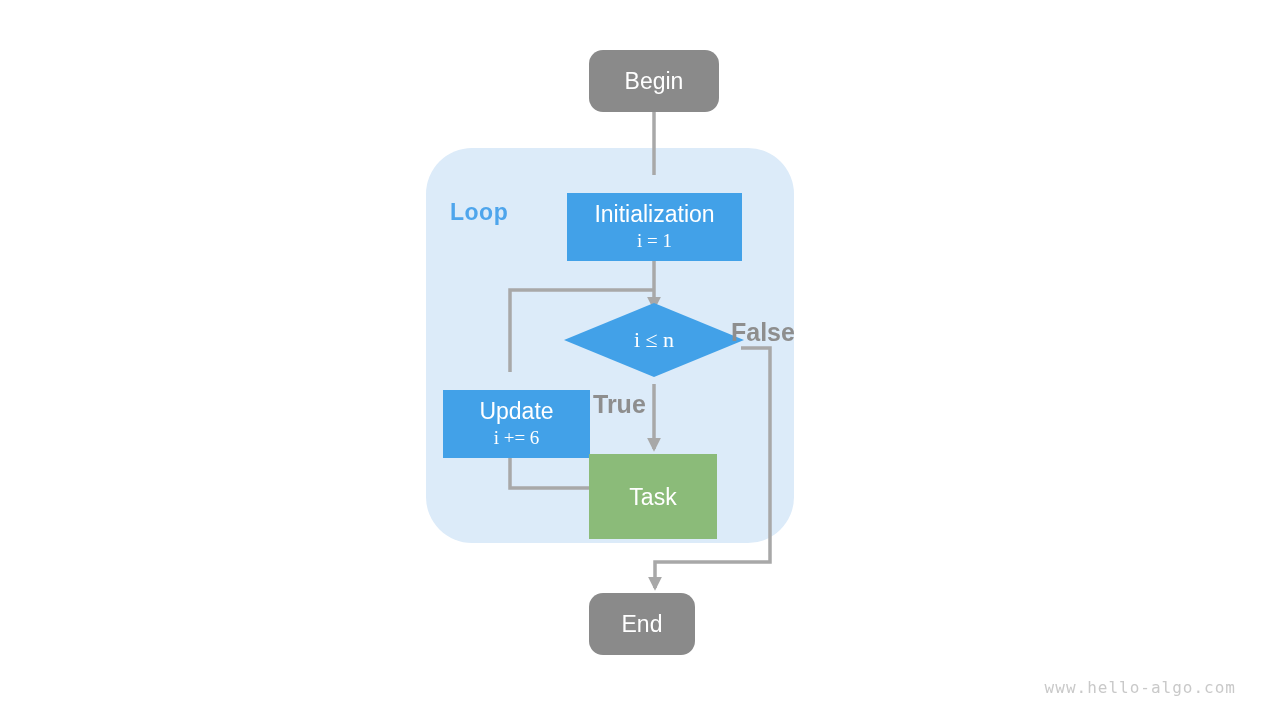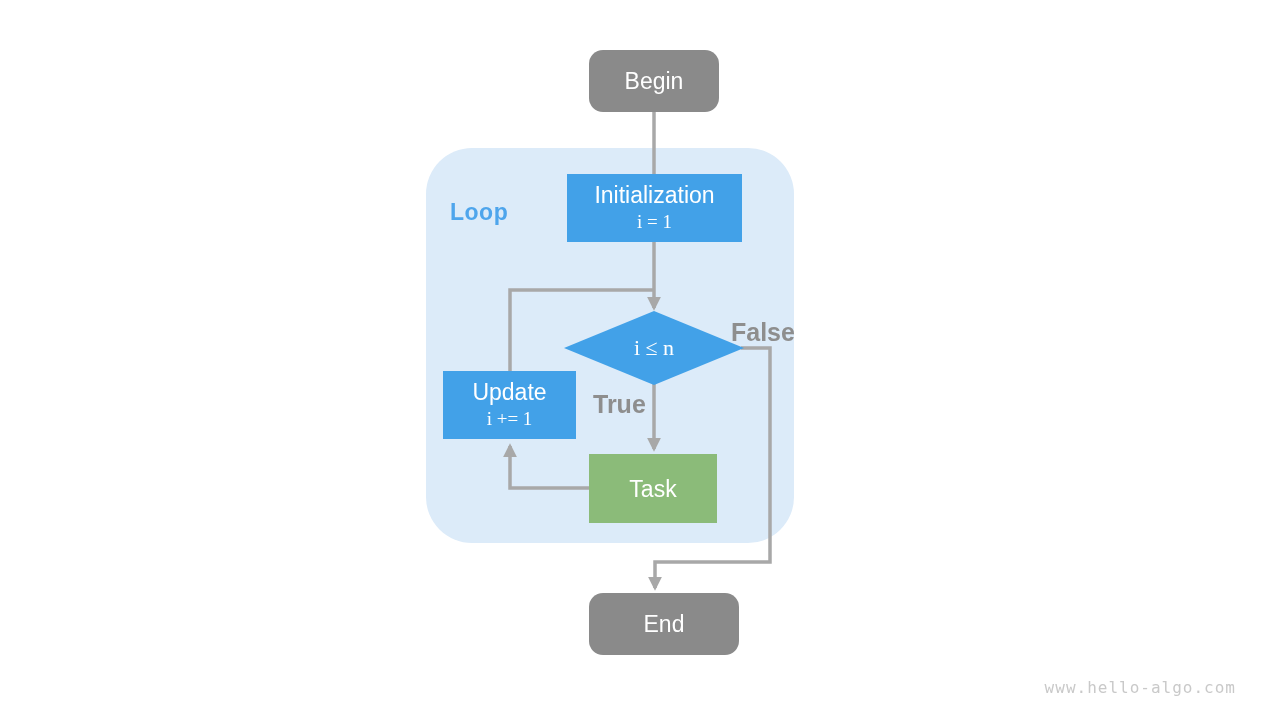--- a/index.html
+++ b/index.html
@@ -44,28 +44,28 @@
   .node{
     position:absolute;display:flex;flex-direction:column;
     align-items:center;justify-content:center;
     color:#ffffff;text-align:center;box-sizing:border-box;
   }
   .node .title{font-size:23px;line-height:28px;}
   .node .code{font-family:Liberation Serif, serif;font-size:19px;line-height:26px;}
   .terminal{
     background:var(--terminal-gray);border-radius:14px;
   }
-  .process{background:var(--process-blue);}
+  .process{background:var(--process-blue);margin-top:19px;}
   #node-begin{left:589px;top:50px;width:130px;height:62px;}
-  #node-end{left:589px;top:593px;width:150px;height:62px;}
+  #node-end{left:589px;top:593px;width:106px;height:62px;}
   #node-initialization{left:567px;top:174px;width:175px;height:68px;}
-  #node-update{left:443px;top:371px;width:133px;height:68px;}
-  #node-task{left:589px;top:454px;width:128px;height:69px;background:var(--task-green);}
+  #node-update{left:443px;top:371px;width:147px;height:68px;}
+  #node-task{left:589px;top:454px;width:128px;height:85px;background:var(--task-green);}
   #node-condition{
-    left:564px;top:311px;width:180px;height:74px;
+    left:564px;top:303px;width:180px;height:74px;
     background:var(--process-blue);
     clip-path:polygon(50% 0, 100% 50%, 50% 100%, 0 50%);
   }
   #node-condition .code{font-size:22px;}
   
   .edge-label{
     position:absolute;font-size:25px;font-weight:bold;
     color:var(--edge-label-gray);
   }
   #edge-label-true{left:593px;top:390px;}
@@ -109,21 +109,21 @@
     <span class="title">Initialization</span>
     <span class="code">i = 1</span>
   </div>
 
   <div class="node" id="node-condition">
     <span class="code">i ≤ n</span>
   </div>
 
   <div class="node process" id="node-update">
     <span class="title">Update</span>
-    <span class="code">i += 1</span>
+    <span class="code">i += 6</span>
   </div>
 
   <div class="node" id="node-task">
     <span class="title">Task</span>
   </div>
 
   <div class="node terminal" id="node-end">
     <span class="title">End</span>
   </div>
 

